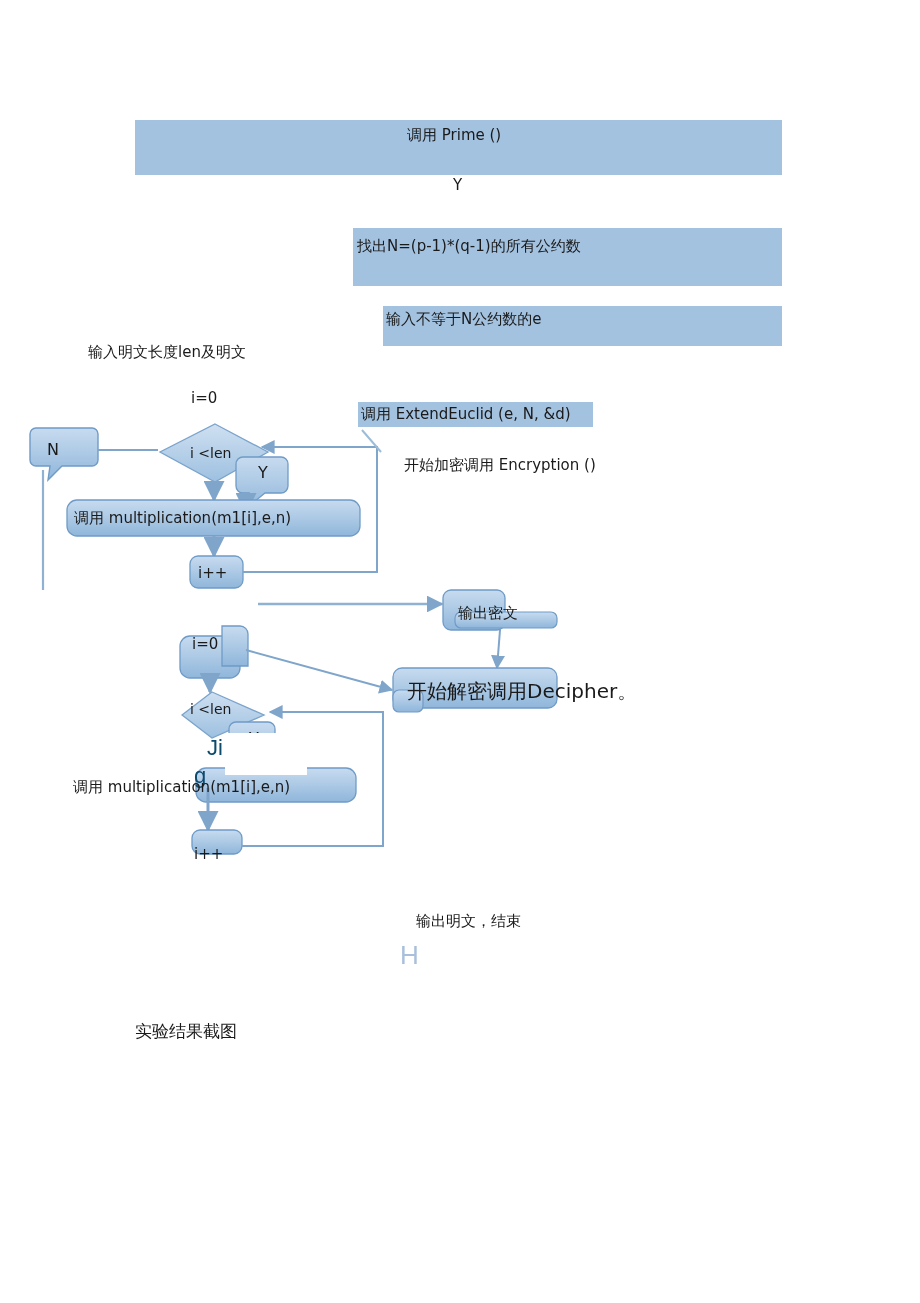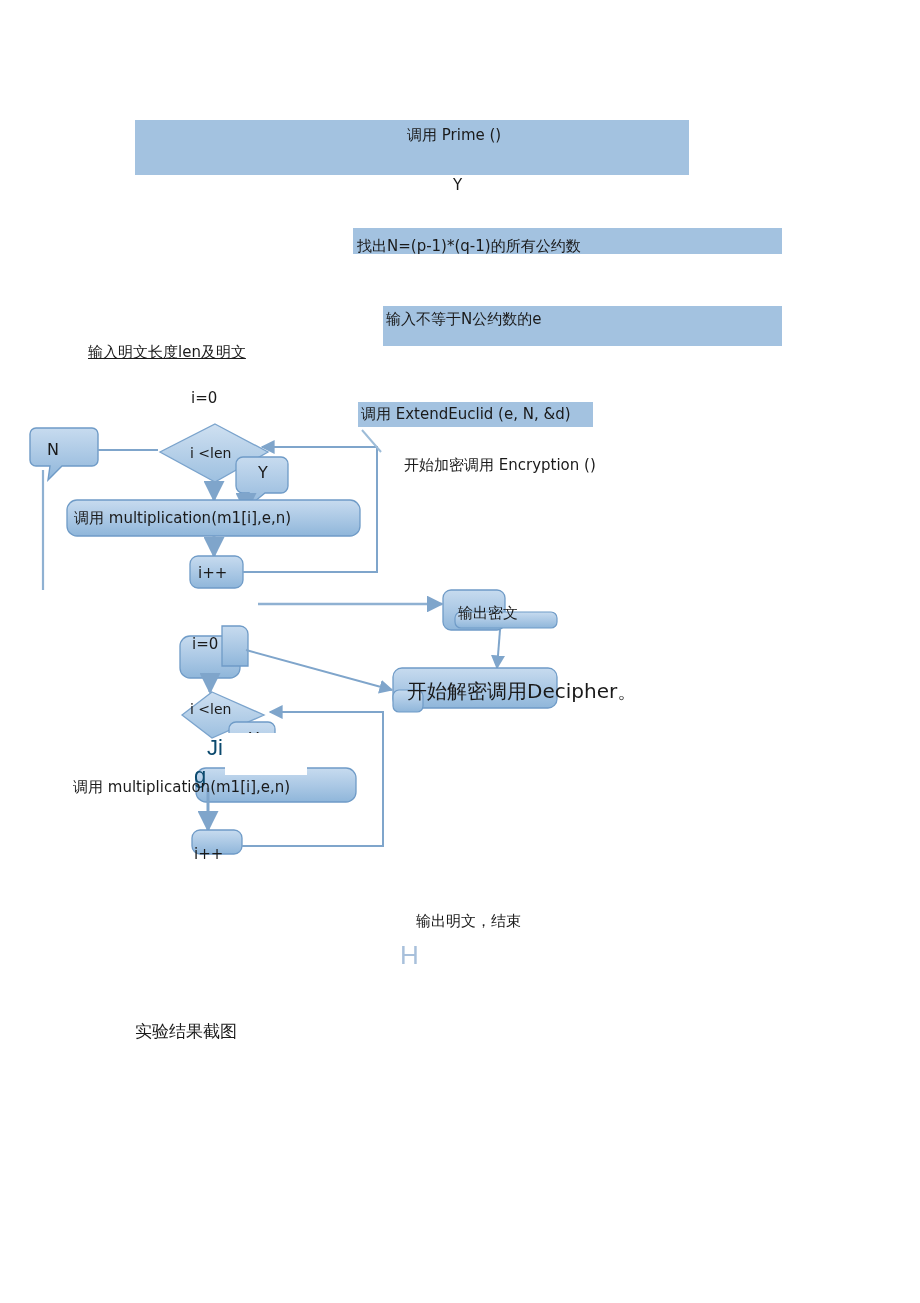--- a/index.html
+++ b/index.html
@@ -69,35 +69,35 @@
   .white-mask {
     position: absolute;
     background: #ffffff;
   }
 </style>
 </head>
 <body>
 
 <div id="page">
 
-  <div class="bar" style="left:135px; top:120px; width:554px; height:55px;">
+  <div class="bar" style="left:135px; top:120px; width:647px; height:55px;">
     <span class="t cjk" style="left:272px; top:7px;">调用  Prime ()</span>
   </div>
 
   <div class="plain cjk" style="left:453px; top:176px;">Y</div>
 
-  <div class="bar" style="left:353px; top:228px; width:429px; height:26px;">
+  <div class="bar" style="left:353px; top:228px; width:429px; height:58px;">
     <span class="t cjk" style="left:4px; top:10px;">找出N=(p-1)*(q-1)的所有公约数</span>
   </div>
 
   <div class="bar" style="left:383px; top:306px; width:399px; height:40px;">
     <span class="t cjk" style="left:3px; top:5px;">输入不等于N公约数的e</span>
   </div>
 
-  <div class="plain cjk" style="left:88px; top:343px;text-decoration:underline;">输入明文长度len及明文</div>
+  <div class="plain cjk" style="left:88px; top:343px;">输入明文长度len及明文</div>
 
   <div class="bar" style="left:358px; top:362px; width:235px; height:25px;margin-top:40px;">
     <span class="t cjk" style="left:3px; top:4px;">调用  ExtendEuclid (e, N, &amp;d)</span>
   </div>
 
   <div class="plain cjk" style="left:191px; top:389px;">i=0</div>
 
   <div class="plain cjk" style="left:404px; top:456px;">开始加密调用  Encryption ()</div>
 
   <svg class="svglayer" viewBox="0 0 920 1303">

